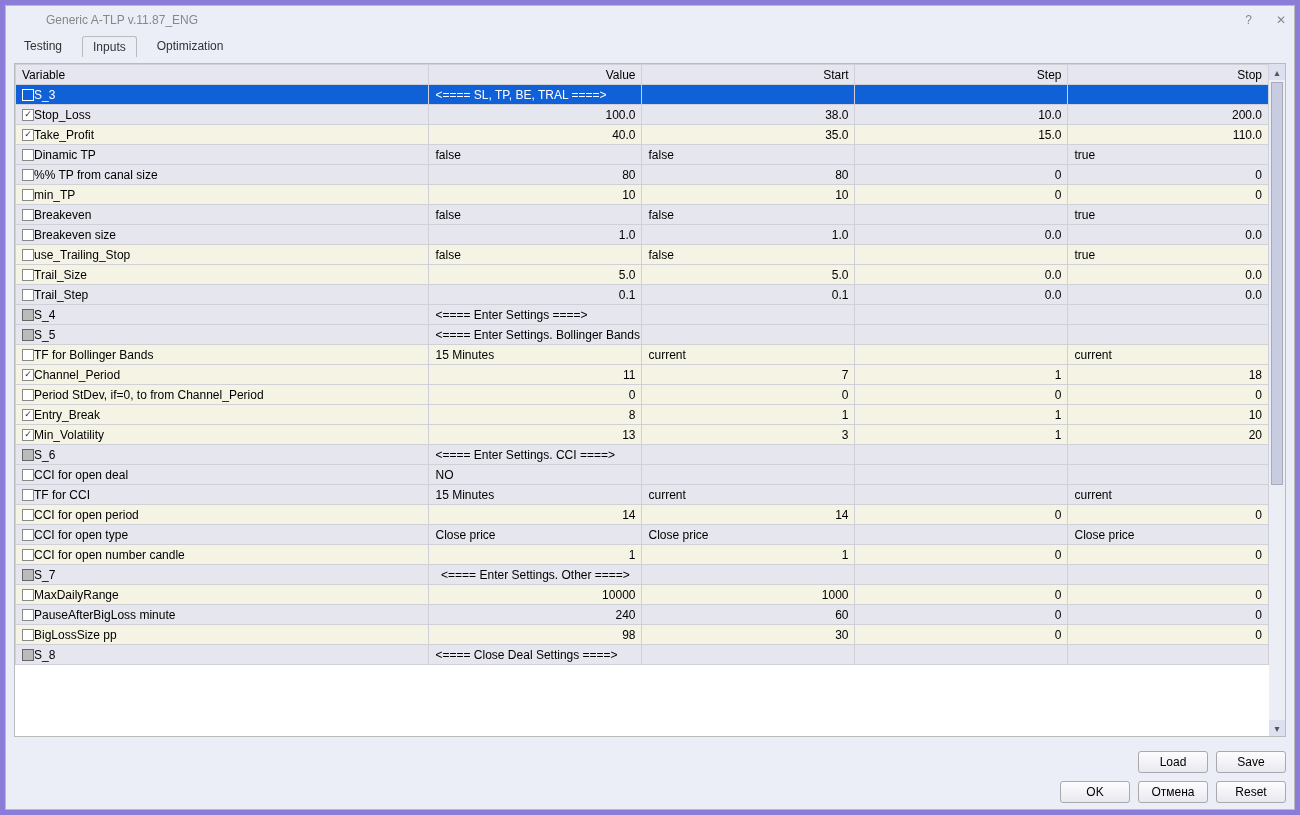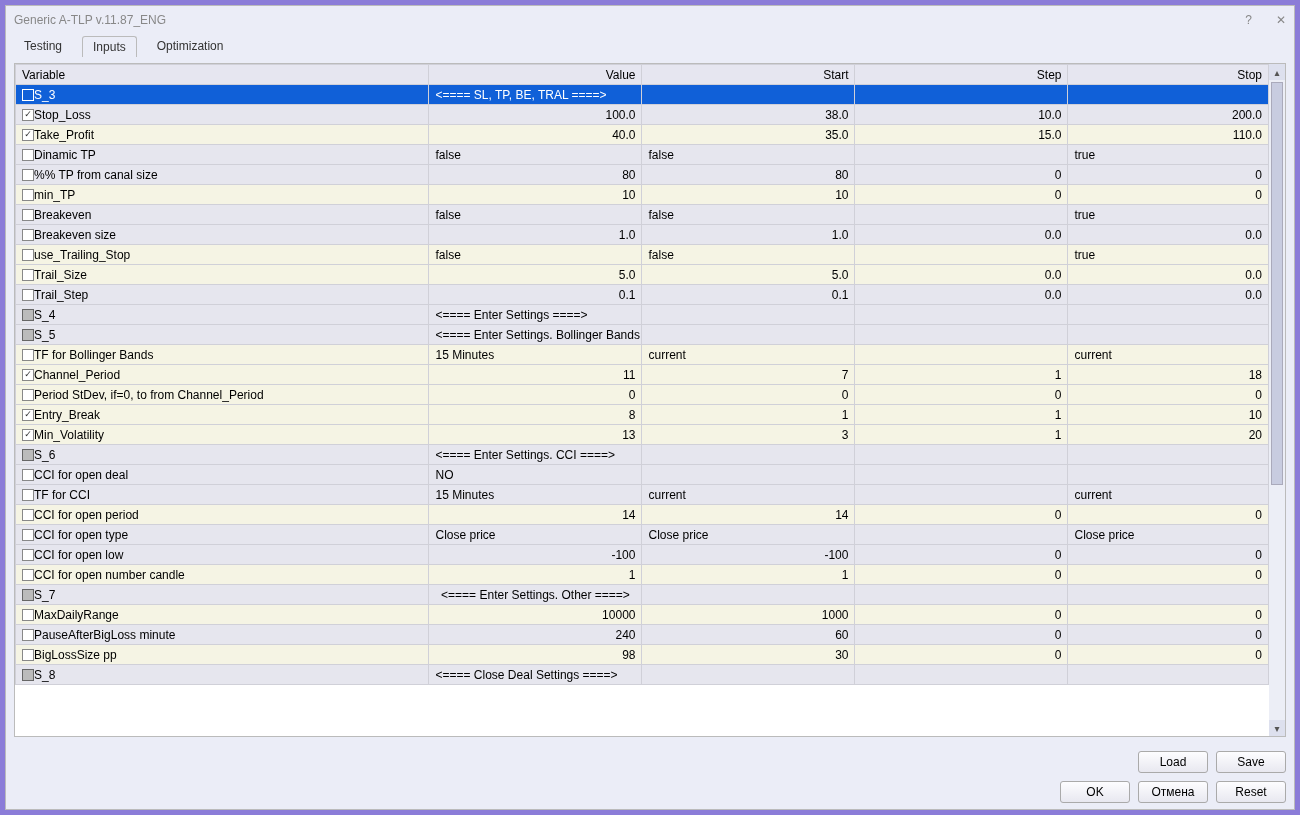--- a/index.html
+++ b/index.html
@@ -1,19 +1,19 @@
 <!DOCTYPE html>
 <html><head>
 <meta charset="utf-8">
 <style>
 * { box-sizing: border-box; font-family: "Segoe UI", Tahoma, sans-serif; font-size: 12px; }
 html,body { margin:0; padding:0; width:1300px; height:815px; }
 body { background:#8b7cd8; padding:5px; }
 .window { width:100%; height:100%; background:#ebedf7; border:1px solid #bbb; display:flex; flex-direction:column; }
-.titlebar { display:flex; align-items:center; height:28px; padding:0 8px; }
+.titlebar { display:flex; align-items:center; height:28px; padding:0 8px;margin-left:32px; }
 .title-text { color:#888; flex:1; }
 .win-btns { display:flex; gap:24px; color:#888; }
 .win-btn { cursor:default; }
 .tabs { display:flex; gap:10px; padding:2px 8px 0 8px; }
 .tab { padding:3px 10px; color:#333; cursor:default; }
 .tab.active { background:#ebedf7; border:1px solid #bbb; border-bottom:none; border-radius:3px 3px 0 0; }
 .body-area { flex:1; padding:6px 8px 8px 8px; display:flex; flex-direction:column; min-height:0; }
 .table-wrapper { position:relative; flex:1; border:1px solid #bbb; background:#fff; min-height:0; overflow:hidden; }
 .scroll-area { width:calc(100% - 16px); height:100%; overflow-y:auto; }
 .grid { width:100%; border-collapse:collapse; table-layout:fixed; }
@@ -347,32 +347,20 @@
                   <span class="chkcell">
                     <span class="chk"></span>
                     <span>CCI for open type</span>
                   </span>
                 </td>
                 <td class="ltext vcol valuecol" style="text-align: left;">Close price</td>
                 <td class="ltext scol startcol" style="text-align: left;">Close price</td>
                 <td class="ltext scol stepcol" style="text-align: left;"></td>
                 <td class="ltext scol stopcol" style="text-align: left;">Close price</td>
               </tr>
-              <tr class="row-gray">
-                <td>
-                  <span class="chkcell">
-                    <span class="chk"></span>
-                    <span>CCI for open low</span>
-                  </span>
-                </td>
-                <td class="vcol valuecol">-100</td>
-                <td class="scol startcol">-100</td>
-                <td class="scol stepcol">0</td>
-                <td class="scol stopcol">0</td>
-              </tr>
               <tr class="row-cream">
                 <td>
                   <span class="chkcell">
                     <span class="chk"></span>
                     <span>CCI for open number candle</span>
                   </span>
                 </td>
                 <td class="vcol valuecol">1</td>
                 <td class="scol startcol">1</td>
                 <td class="scol stepcol">0</td>

